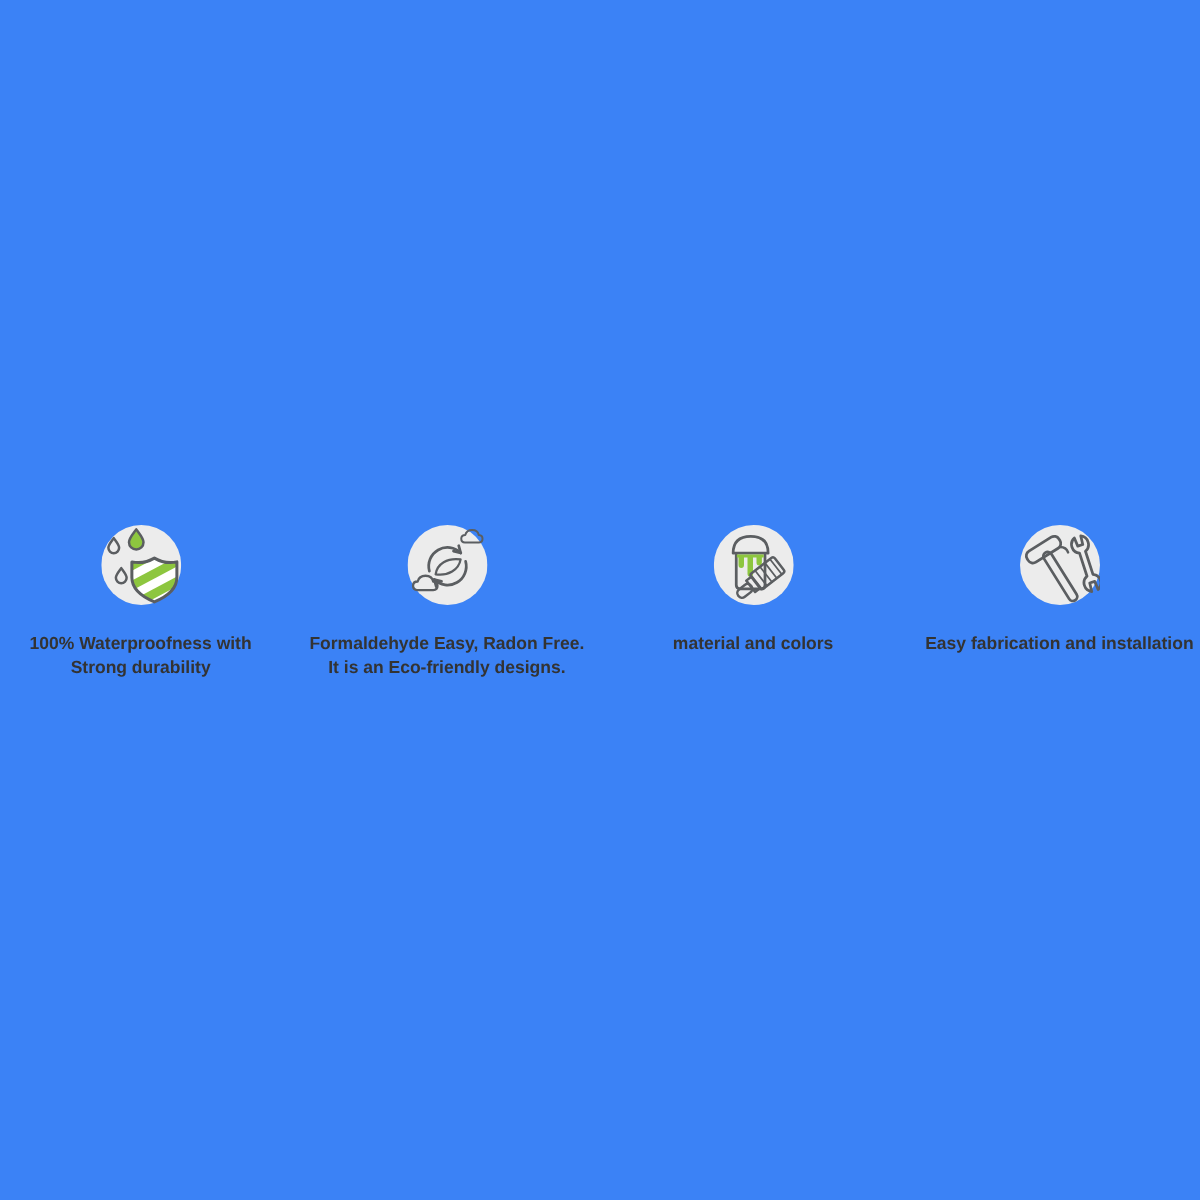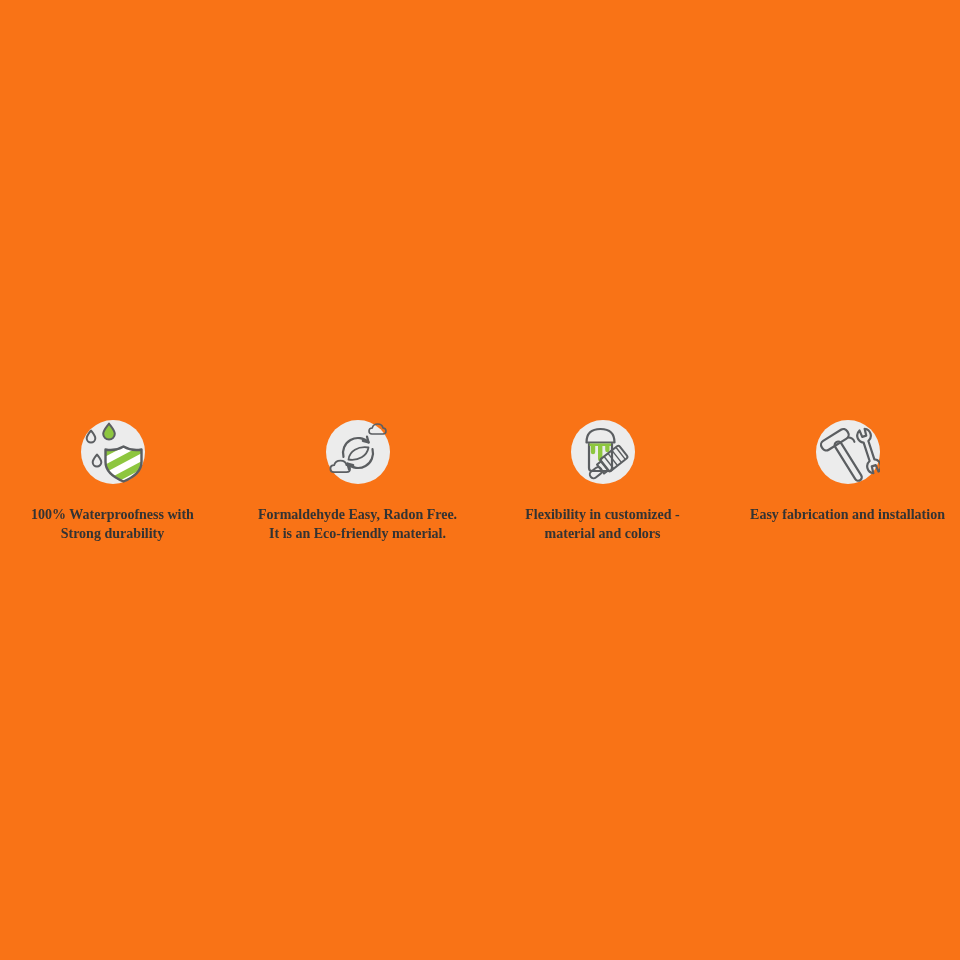--- a/index.html
+++ b/index.html
@@ -1,21 +1,21 @@
 <!DOCTYPE html>
 <html style="--green: #8dc63f; --outline: #5b5e61; --circlebg: #ececec; --text: #333333; --white: #ffffff;"><head>
 <meta charset="utf-8">
 <style>
   :root{
     --green:#8dc63f; --outline:#5b5e61; --circlebg:#ececec; --text:#333333; --white:#ffffff;
   }
   *{margin:0;padding:0;box-sizing:border-box;}
   html,body{width:960px;height:960px;background:#ffffff;overflow:hidden;
     font-family:"Liberation Sans", sans-serif;}
-  .canvas{position:relative;width:960px;height:960px;background:#f97316;font-family:Liberation Serif, serif;}
+  .canvas{position:relative;width:960px;height:960px;background:#3b82f6;}
   .features-row{
     position:absolute;left:-10px;top:420px;width:980px;
     display:flex;flex-direction:row;
   }
   .feature{
     width:245px;display:flex;flex-direction:column;align-items:center;
   }
   .icon-wrap{width:64px;height:64px;}
   .icon-wrap svg{display:block;width:64px;height:64px;}
   .caption{
@@ -75,41 +75,40 @@
           <path class="st" stroke-width="2.2" d="M36.8 20.9 L42.6 22.4 L41 16.6"></path>
           <path class="st" stroke-width="2.2" d="M46.5 29.1 A15 15 0 0 1 21.4 43.6"></path>
           <path class="st" stroke-width="2.2" d="M27.2 45.1 L21.4 43.6 L23 49.4"></path>
           <path class="st" stroke-width="1.8" d="M22.5 39.5 C23.5 31 32 26 42.5 27.5 C41 36 32.5 41 22.5 39.5 Z" fill="#8dc63f"></path>
           <path class="st thin" d="M46 14 Q43 14 43 11 Q43 8 46.2 8 Q47.2 4 51.7 4 Q56.2 4 57 8 Q60 8.2 60 11 Q60 14 57 14 Z" fill="#ffffff"></path>
           <path class="st thin" d="M46 14 Q43 14 43 11 Q43 8 46.2 8 Q47.2 4 51.7 4 Q56.2 4 57 8 Q60 8.2 60 11 Q60 14 57 14 Z" fill="#ffffff" transform="translate(-45 36) scale(1.15)"></path>
         </svg>
       </div>
       <div class="caption">
         <span class="cap-line">Formaldehyde Easy, Radon Free.</span>
-        <span class="cap-line">It is an Eco-friendly material.</span>
+        <span class="cap-line">It is an Eco-friendly designs.</span>
       </div>
     </div>
 
     <div class="feature">
       <div class="icon-wrap">
         <svg viewBox="0 0 64 64">
           <circle class="icobg" cx="32" cy="32" r="32"></circle>
           <path class="st" stroke-width="2.2" d="M18 24 L18 48 Q18 51 21 51 L38 51 Q41 51 41 48 L41 24" fill="#ffffff"></path>
           <path class="st" stroke-width="2.2" d="M15.5 22.5 Q15.5 9 29.5 9 Q43.5 9 43.5 22.5 Z" fill="#ffffff"></path>
           <path class="g" d="M18.5 23.5 L40 23.5 L40 26 L38.5 26 L38.5 30 Q38.5 32.3 36.3 32.3 Q34.2 32.3 34.2 30 L34.2 26 L31.4 26 L31.4 39 Q31.4 41.3 29.2 41.3 Q27 41.3 27 39 L27 26 L24.2 26 L24.2 32 Q24.2 34.3 22 34.3 Q19.8 34.3 19.8 32 L19.8 26 L18.5 26 Z"></path>
           <g transform="rotate(-38 42 39)">
             <rect class="st" stroke-width="2" x="13.5" y="35.5" width="13" height="7.5" rx="3.6" fill="#ffffff"></rect>
             <rect class="st" stroke-width="2" x="26" y="33.5" width="5.5" height="11.5" fill="#ffffff"></rect>
             <rect class="st" stroke-width="2" x="31" y="31.5" width="24" height="15.5" rx="2" fill="#ffffff"></rect>
             <path class="st" stroke-width="1.4" d="M36.5 32.5 L36.5 46.5 M41.5 32.5 L41.5 46.5 M46.5 32.5 L46.5 46.5 M51.5 32.5 L51.5 46.5"></path>
           </g>
         </svg>
       </div>
       <div class="caption">
-        <span class="cap-line">Flexibility in customized -</span>
         <span class="cap-line">material and colors</span>
       </div>
     </div>
 
     <div class="feature">
       <div class="icon-wrap">
         <svg viewBox="0 0 64 64">
           <circle class="icobg" cx="32" cy="32" r="32"></circle>
           <g transform="rotate(-32 24 28)">
             <rect class="st" stroke-width="2.2" x="20.5" y="21" width="7" height="45" rx="3.5" fill="#8dc63f"></rect>

